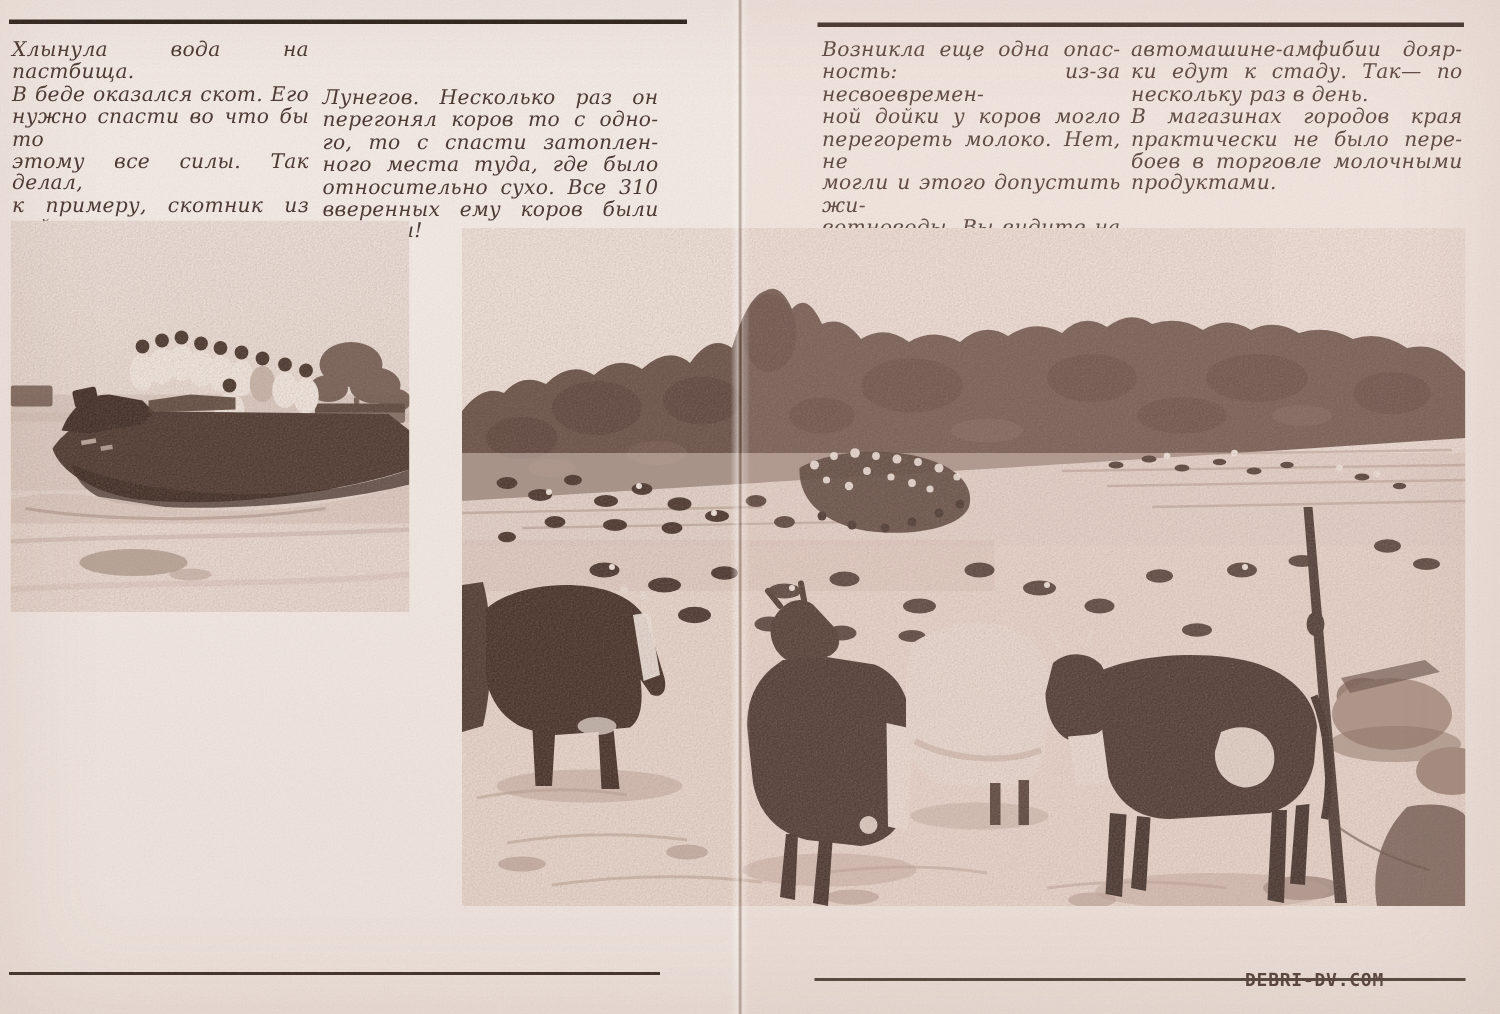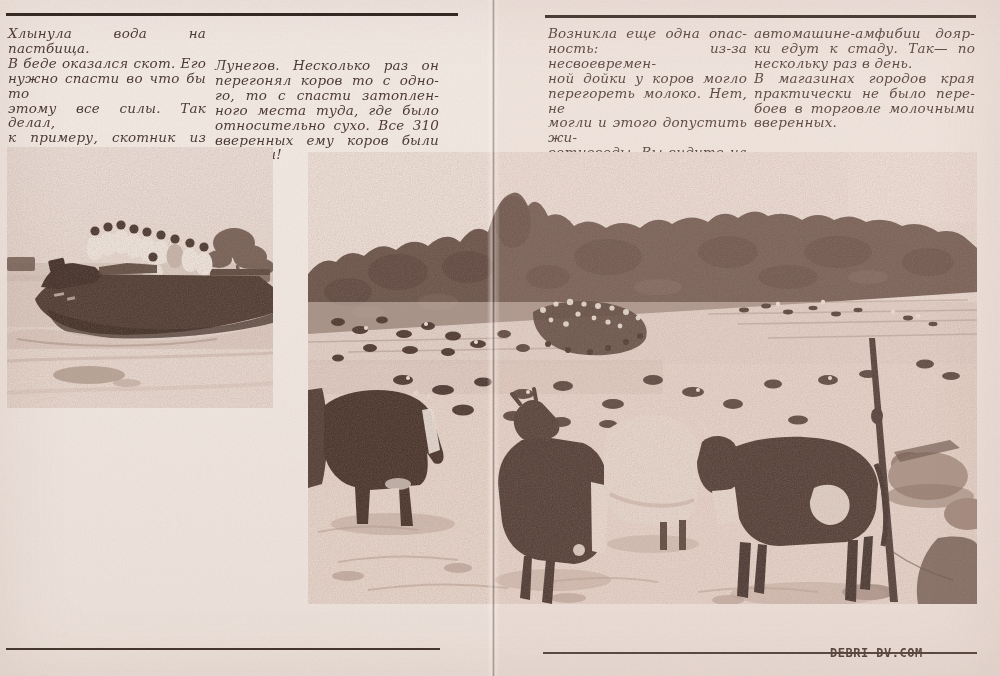--- a/index.html
+++ b/index.html
@@ -71,21 +71,21 @@
       <div class="tline">вотноводы. Вы видите на</div>
       <div class="tline">одном из снимков, как на</div>
     </div>
   <div class="col col-3">
       <div class="tline">автомашине-амфибии дояр-</div>
       <div class="tline">ки едут к стаду. Так— по</div>
       <div class="tline noj">нескольку раз в день.</div>
       <div class="tline">В магазинах городов края</div>
       <div class="tline">практически не было пере-</div>
       <div class="tline">боев в торговле молочными</div>
-      <div class="tline noj">вверенных.</div>
+      <div class="tline noj">продуктами.</div>
     </div>
 
   <div class="photo photo-boat">
     <svg viewBox="0 0 266 261" preserveAspectRatio="none">
       <defs>
         <linearGradient id="bsky" x1="0" y1="0" x2="0" y2="1">
           <stop offset="0" stop-color="#ecdfd8"></stop>
             <stop offset="0.55" stop-color="#e7d8d0"></stop>
             <stop offset="1" stop-color="#e2d2c9"></stop>
         </linearGradient>

